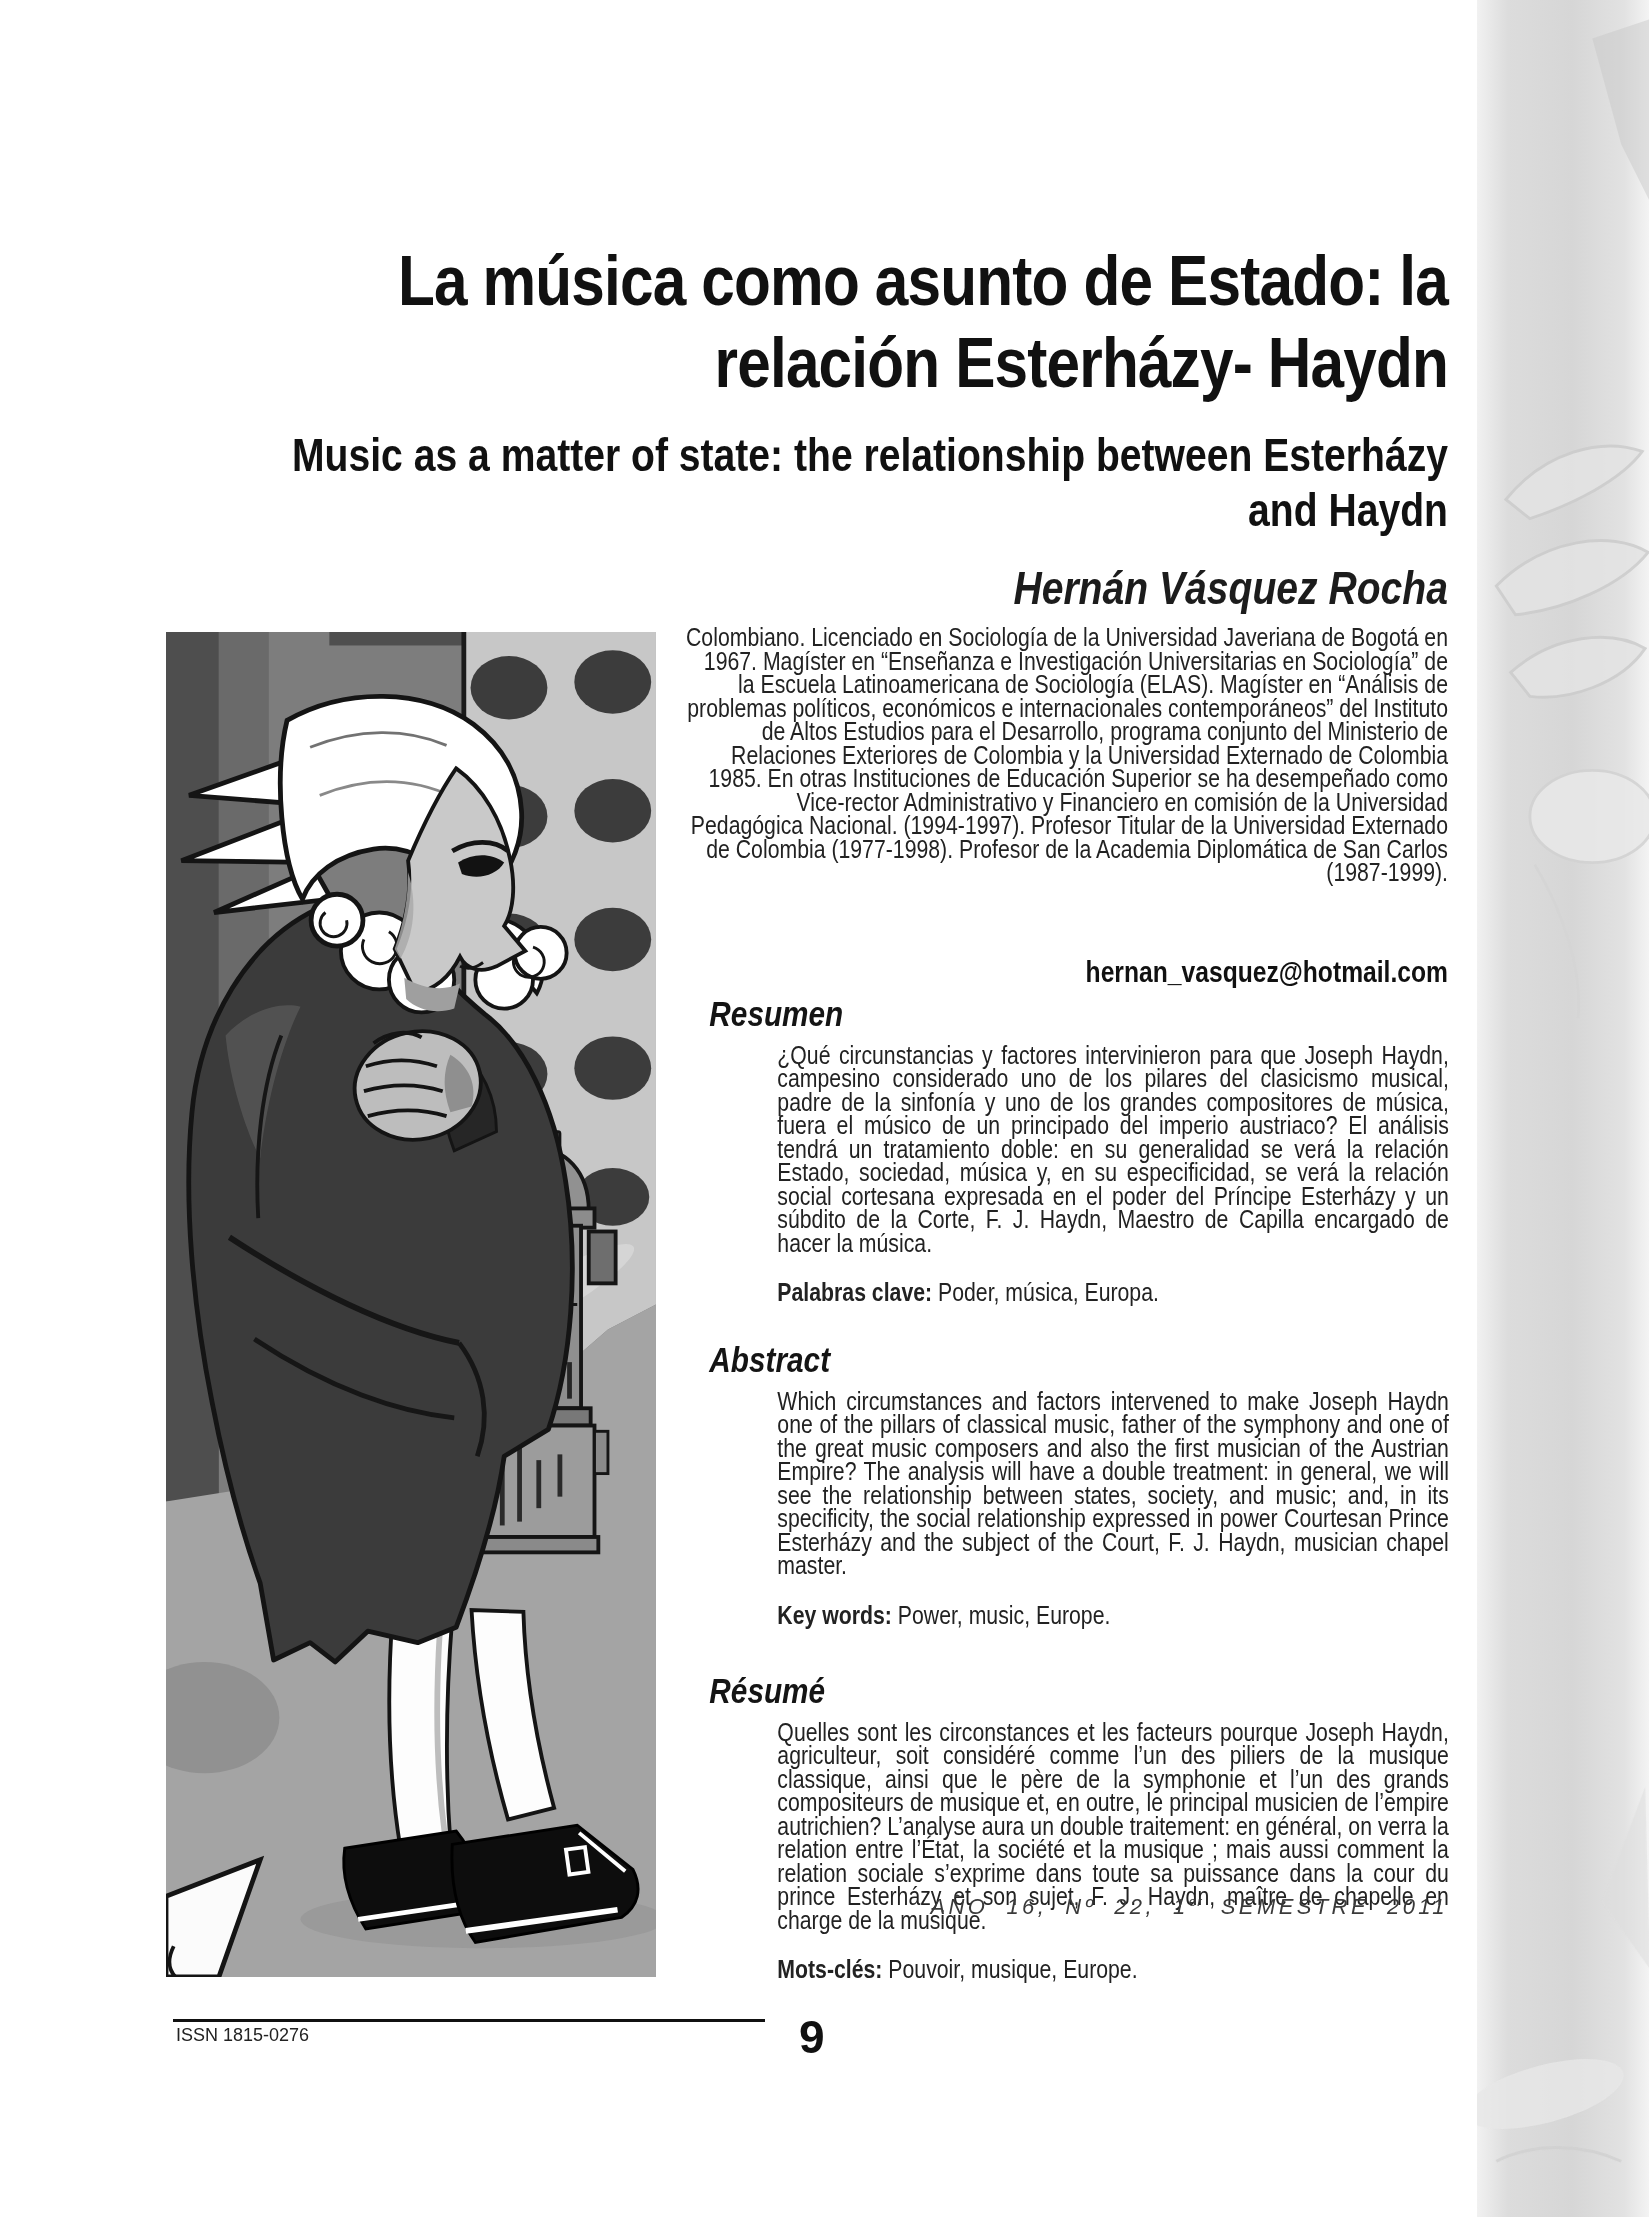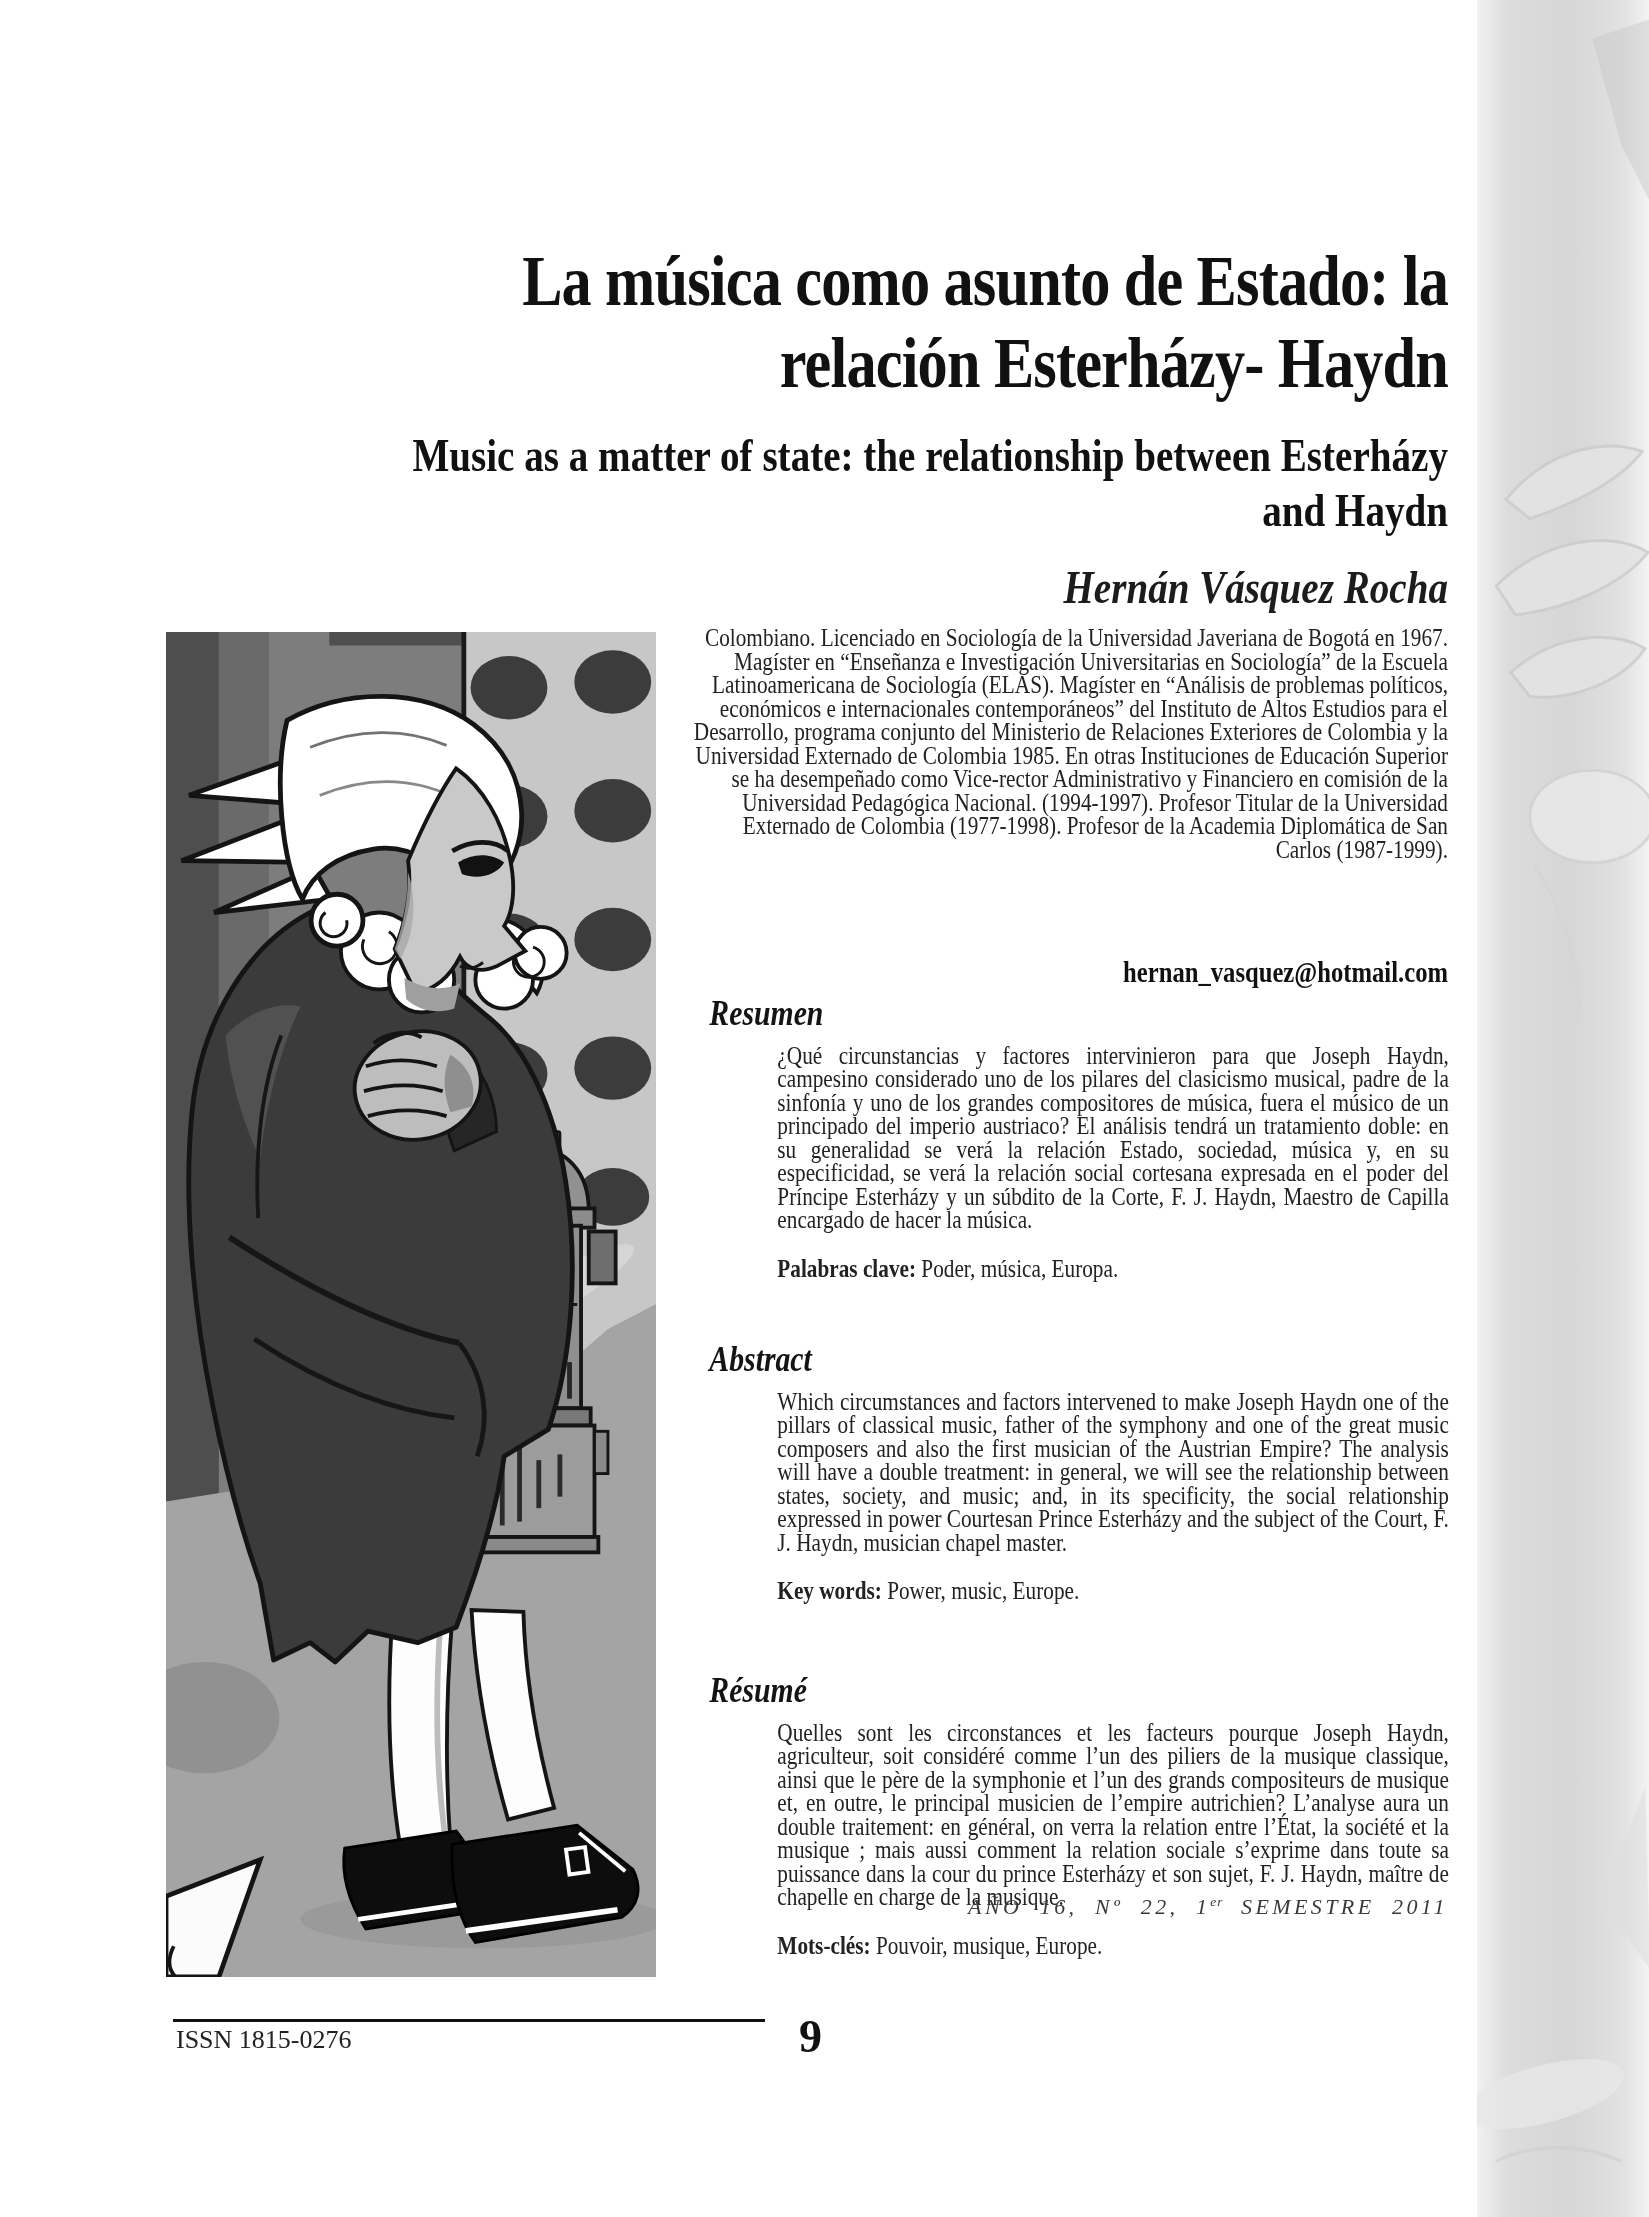--- a/index.html
+++ b/index.html
@@ -1,18 +1,18 @@
 <!DOCTYPE html>
 <html><head>
 <meta charset="utf-8">
 <style>
   html,body{margin:0;padding:0;background:#ffffff;}
   .page{
     position:relative;width:1650px;height:2217px;background:#ffffff;overflow:hidden;
-    font-family:Liberation Serif, serif;color:#1a1a1a;
+    font-family:Liberation Sans, sans-serif;color:#1a1a1a;
   }
   
   .right-band{
     position:absolute;top:0;right:0;width:173px;height:2217px;
     background:linear-gradient(90deg,#f1f1f1 0%,#dcdcdc 18%,#d6d6d6 55%,#e2e2e2 85%,#f4f4f4 100%);
   }
   
   .cond{transform:scaleX(.85);transform-origin:100% 0;}
   
   .title-block{position:absolute;top:240px;right:202px;width:1364px;text-align:right;
@@ -30,21 +30,21 @@
   .sec-resumen{top:995px;}
   .sec-abstract{top:1341px;}
   .sec-resume{top:1672px;}
   .section h2{margin:0;font-size:35px;line-height:37px;font-weight:bold;font-style:italic;color:#141414;}
   .section p{margin:11.5px 0 0 80px;width:790px;text-align:justify;
     font-size:25px;line-height:23.5px;color:#222;}
   .section .kw{margin:23px 0 0 80px;width:790px;font-size:25px;color:#222;}
   .section .kw b{font-weight:bold;}
   
   .footer-rule{position:absolute;left:173px;top:2019px;width:592px;height:2.9px;background:#111;}
-  .issn{position:absolute;left:176px;top:2025px;font-size:26px;color:#222;}
+  .issn{position:absolute;left:176px;top:2025px;font-size:18px;color:#222;}
   .pagenum{position:absolute;left:799px;top:2010px;font-size:46px;font-weight:bold;color:#111;}
   .journal-info{position:absolute;right:202px;top:1894px;width:865px;text-align:right;
     font-size:22px;font-style:italic;color:#3a3a3a;letter-spacing:3.4px;word-spacing:8.6px;}
   .journal-info sup{font-size:13.4px;letter-spacing:1px;}
   
   .illustration{position:absolute;left:166px;top:632px;width:490px;height:1345px;}
   .band-art{position:absolute;top:0;right:0;width:173px;height:2217px;}
 </style>
 </head>
 <body>

